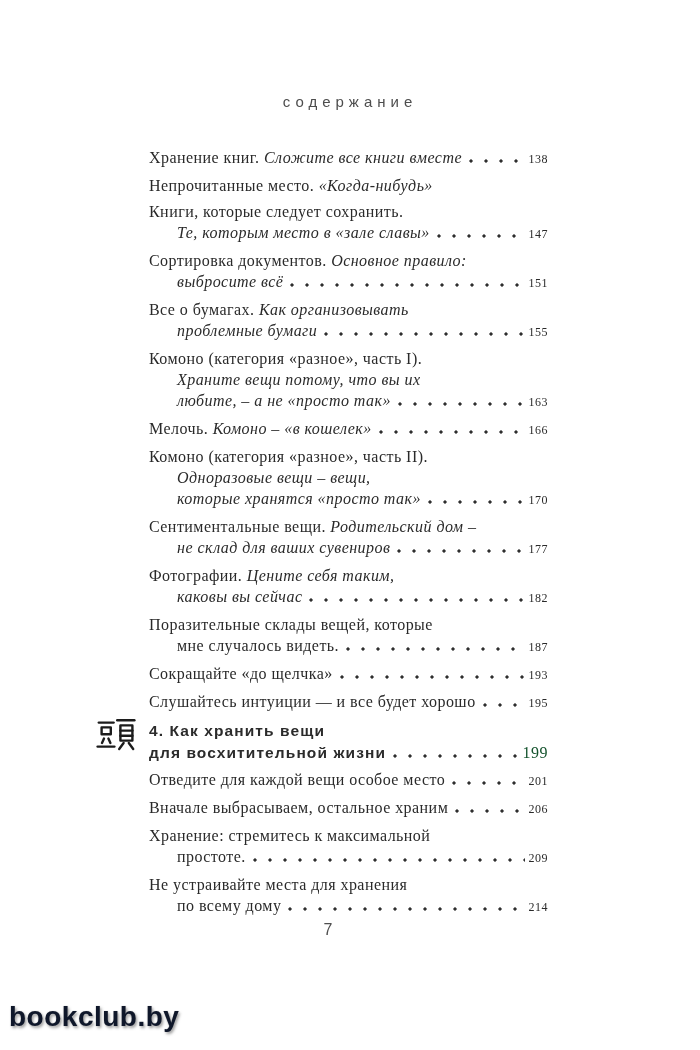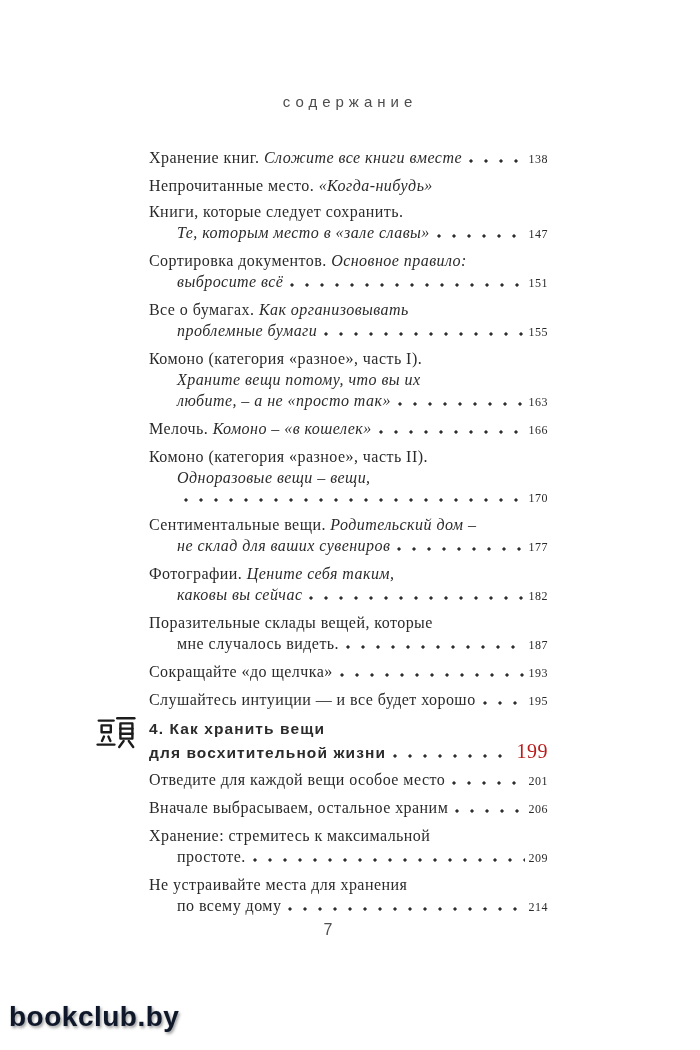--- a/index.html
+++ b/index.html
@@ -34,21 +34,21 @@
   .pagenum { font-size:12px; letter-spacing:0.5px; white-space:pre; }
   
   .toc-entry.section { margin-top:6px; margin-bottom:5px; }
   .section .toc-line {
     font-family:"Liberation Sans","DejaVu Sans",sans-serif;
     font-weight:700; font-size:15.5px; letter-spacing:1.1px;
     line-height:22px; color:#2b2b2b;
   }
   .section .pagenum {
     font-family:"Liberation Serif","DejaVu Serif",serif;
-    font-weight:400; font-size:20px; letter-spacing:0.5px; color:#b91c1c;
+    font-weight:400; font-size:16px; letter-spacing:0.5px; color:#14532d;
   }
   .kanji { position:absolute; left:-54px; top:-5px; width:42px; height:40px; }
   .kanji svg { display:block; }
   .footer-pagenum {
     position:absolute; top:921px; left:0; width:656px;
     text-align:center;
     font-family:"Liberation Sans","DejaVu Sans",sans-serif;
     font-size:16px; color:#4f4f4f;
   }
   .watermark {
@@ -136,20 +136,21 @@
         </div>
       </div>
       <div class="toc-entry">
         <div class="toc-line">
           <span class="txt">Комоно (категория «разное», часть II).</span>
         </div>
         <div class="toc-line indent">
           <span class="txt em">Одноразовые вещи – вещи,</span>
         </div>
         <div class="toc-line indent">
+          <span class="txt em">которые хранятся «просто так»</span>
           <span class="leader"></span>
           <span class="pagenum">170</span>
         </div>
       </div>
       <div class="toc-entry">
         <div class="toc-line">
           <span class="txt">Сентиментальные вещи. </span>
           <span class="txt em">Родительский дом –</span>
         </div>
         <div class="toc-line indent">

